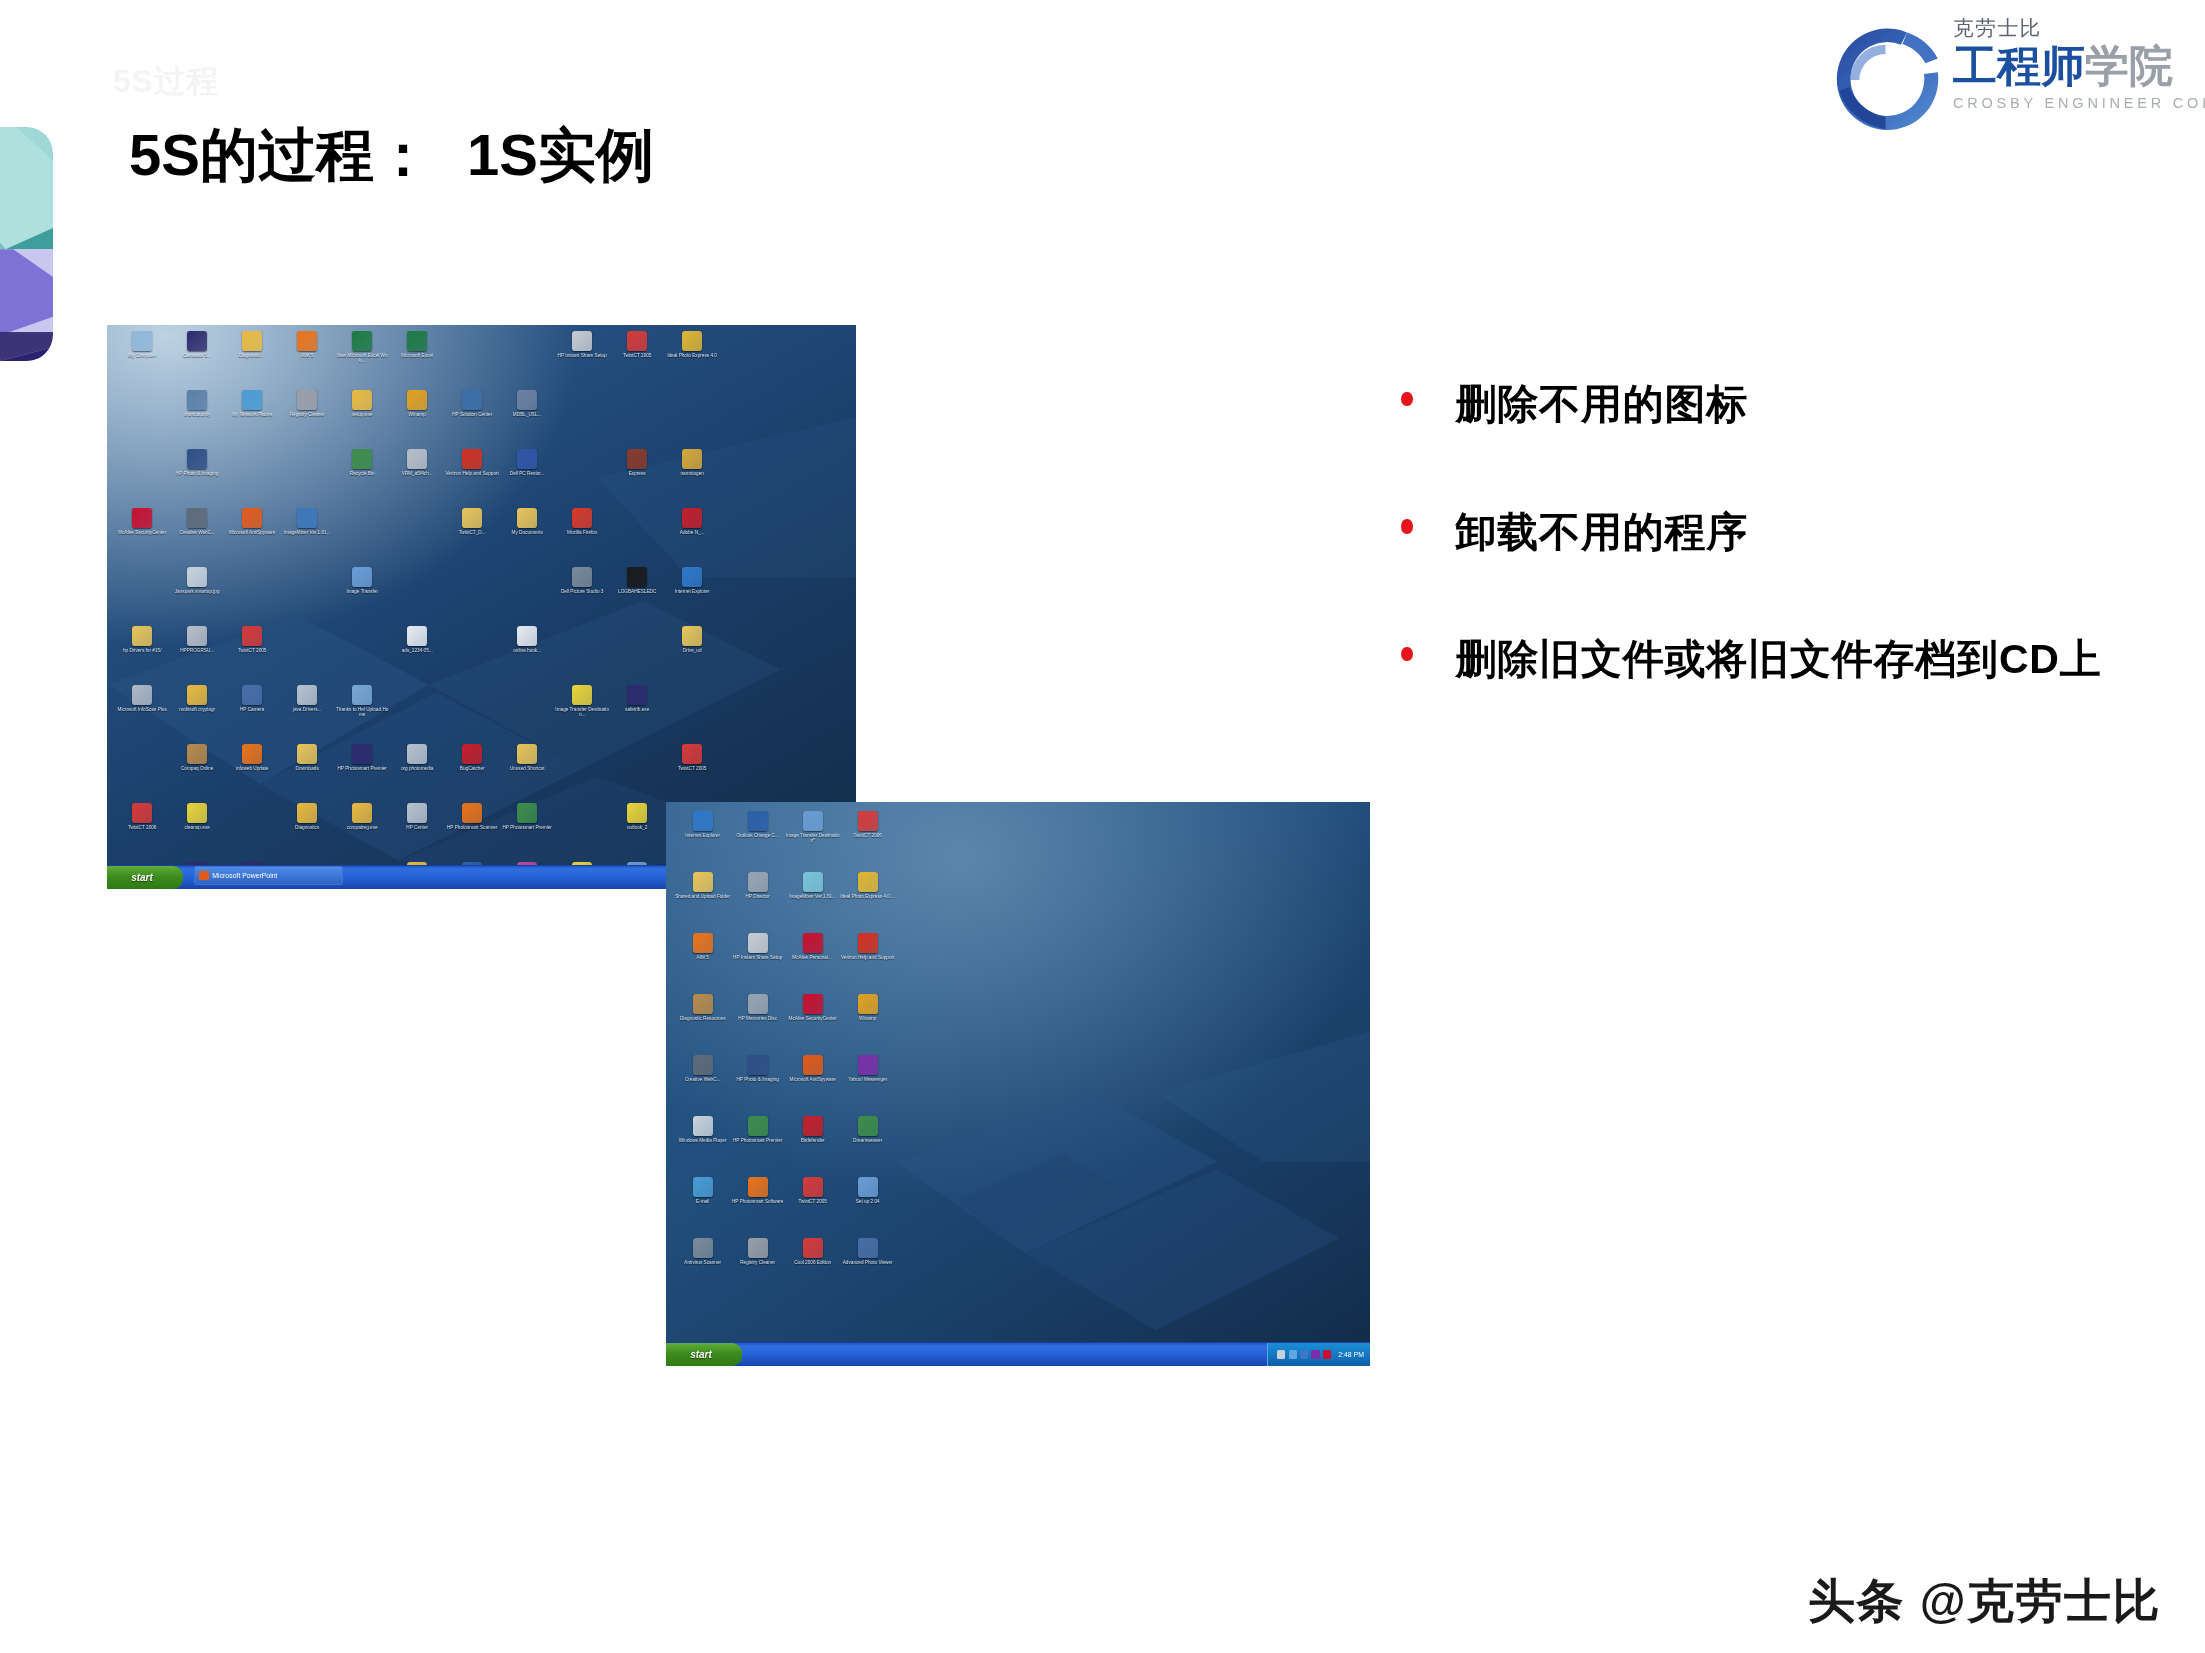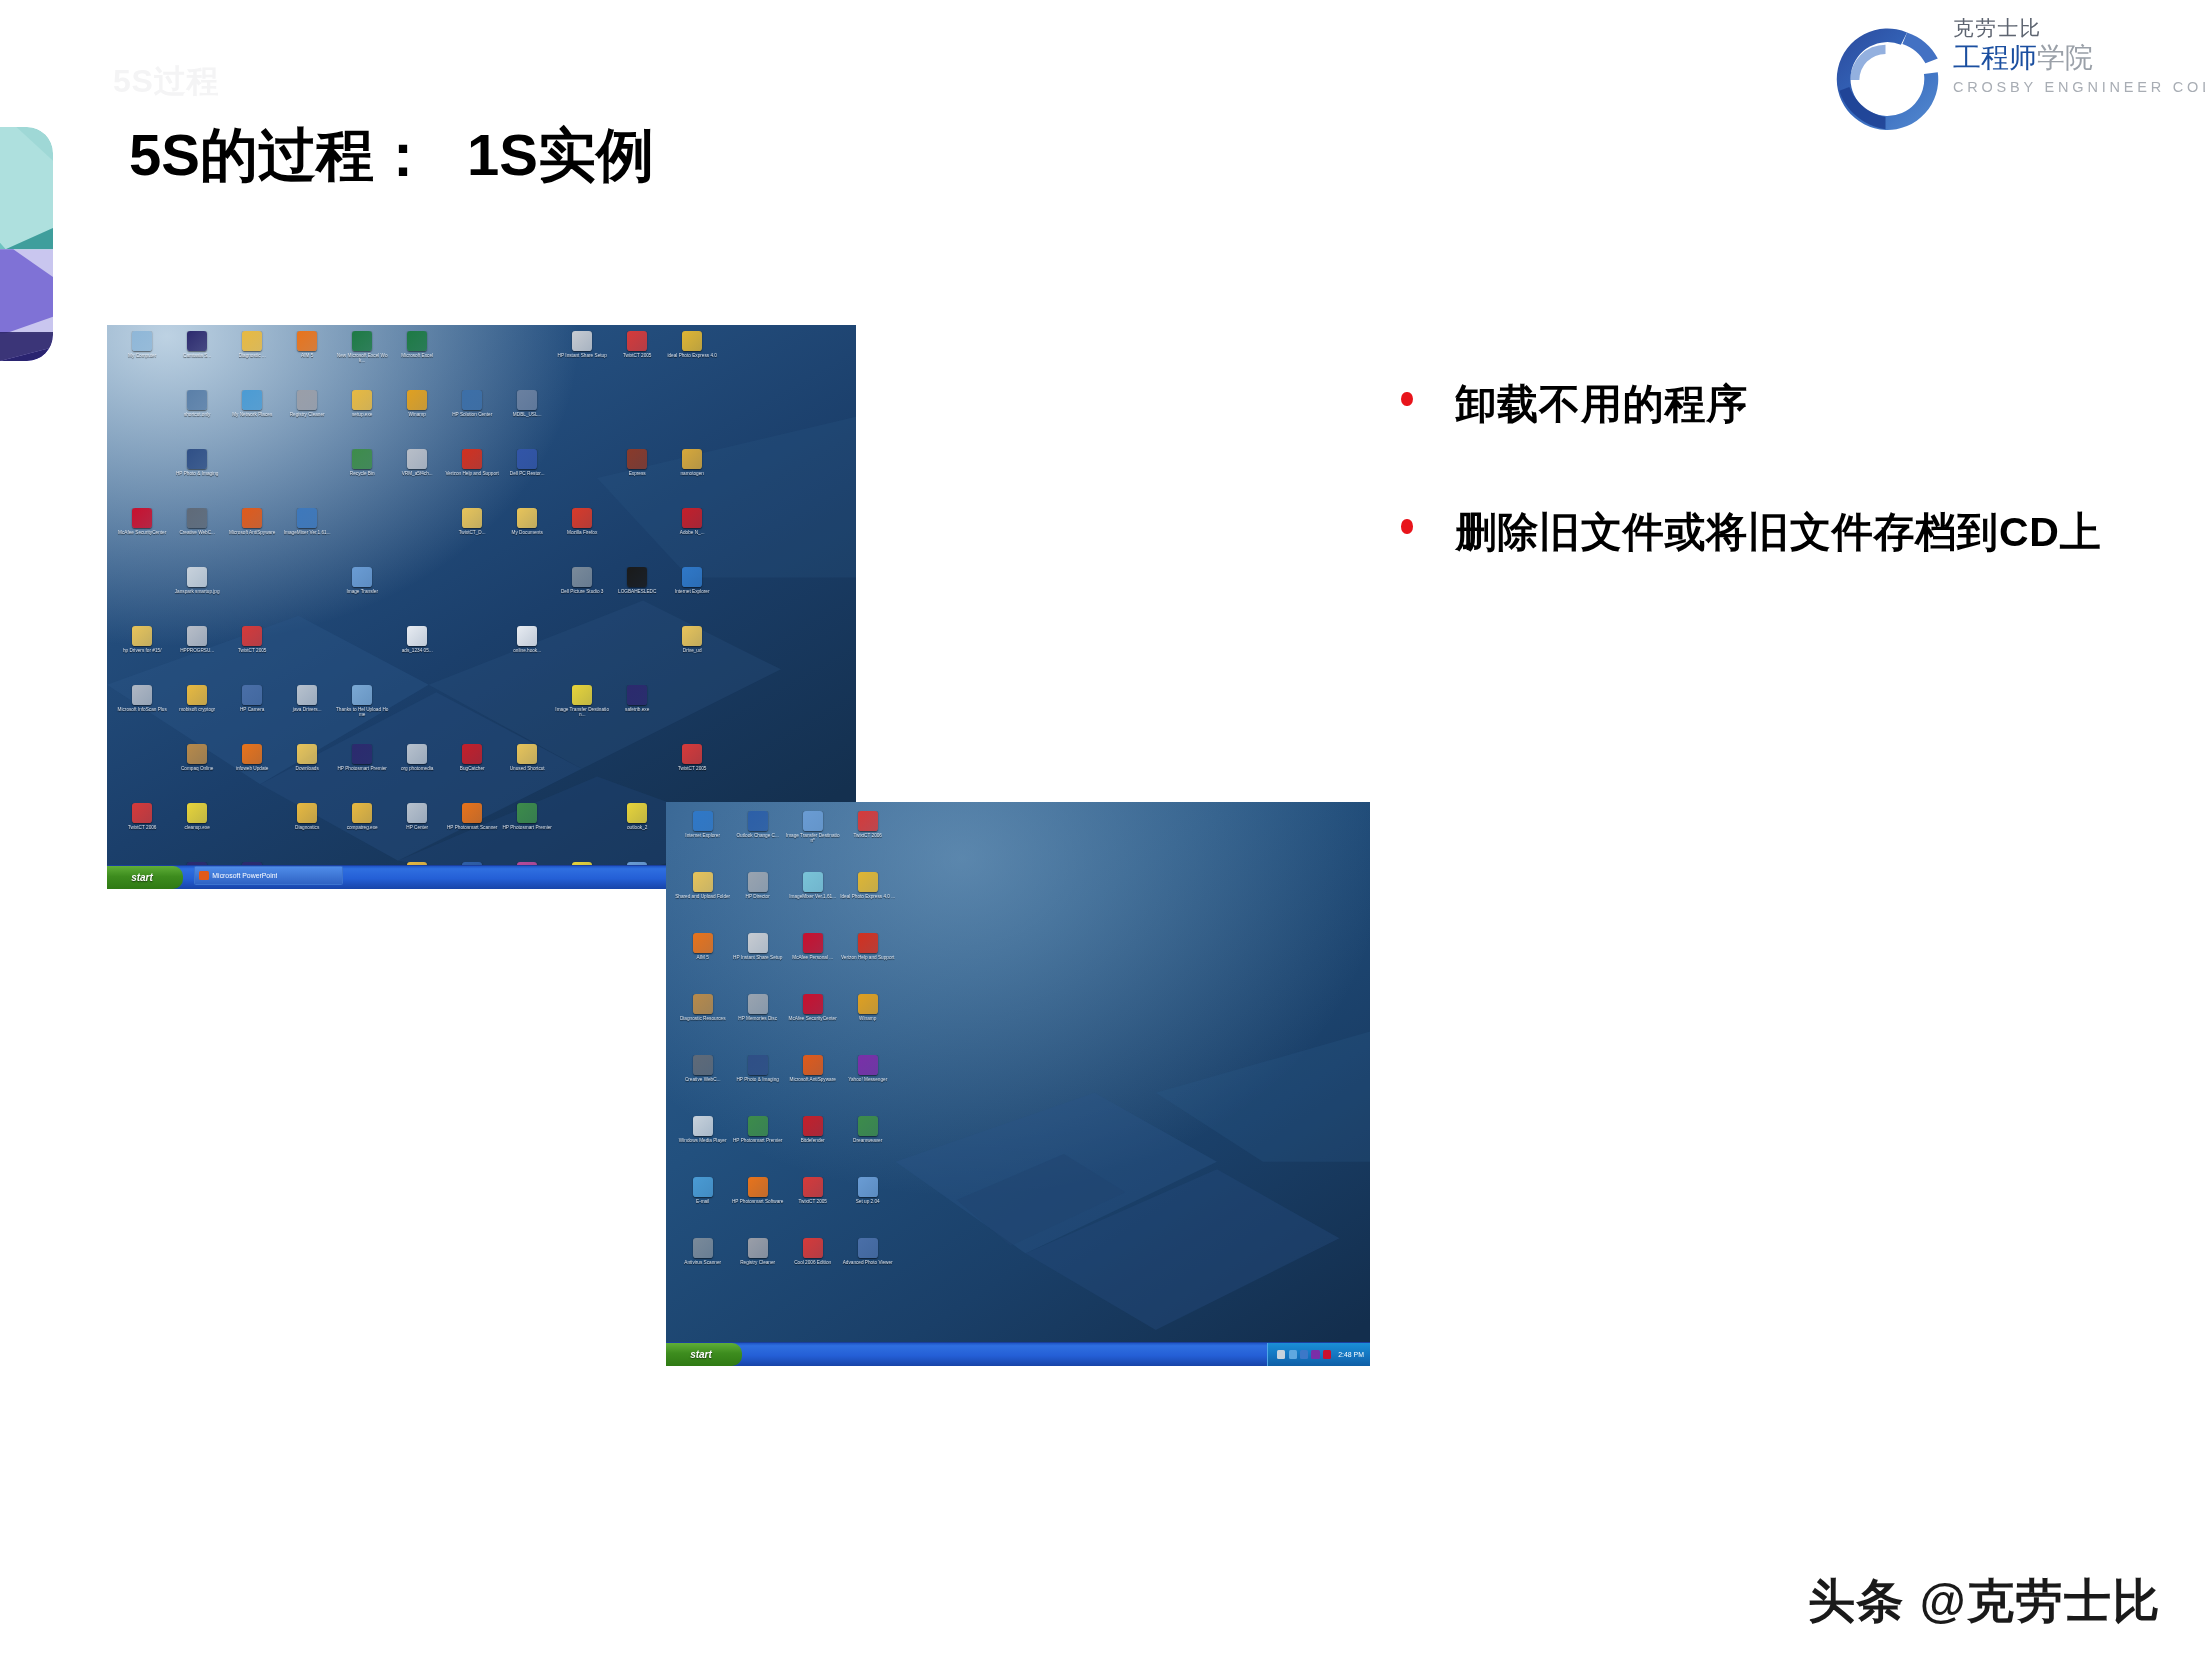--- a/index.html
+++ b/index.html
@@ -76,22 +76,22 @@
   }
   .logo-cn-small {
     font-size: 20.7px;
     color: #5d6470;
     letter-spacing: 1.5px;
     line-height: 1;
     margin-bottom: 5.4px;
     white-space: nowrap;
   }
   .logo-cn-big {
-    font-size: 28px;
-    font-weight: normal;
+    font-size: 44px;
+    font-weight: bold;
     line-height: 1;
     white-space: nowrap;
     letter-spacing: 0px;
   }
   .logo-cn-big .blue { color: #1b4fa0; }
   .logo-cn-big .gray { color: #9aa0a8; }
   .logo-en {
     font-size: 14.5px;
     color: #a8adb4;
     letter-spacing: 3.8px;
@@ -920,20 +920,24 @@
       <span class="ti2" style="background:#7a2fa8"></span>
       <span class="ti2" style="background:#c8102e"></span>
       <span class="clock">2:48 PM</span>
     </div>
   </div>
 </div>
 
 <div class="bullets">
   <div class="bullet-row">
     <span class="bullet-dot"></span>
+    <span class="bullet-text">删除不用的图标</span>
+  </div>
+  <div class="bullet-row">
+    <span class="bullet-dot"></span>
     <span class="bullet-text">卸载不用的程序</span>
   </div>
   <div class="bullet-row">
     <span class="bullet-dot"></span>
     <span class="bullet-text">删除旧文件或将旧文件存档到CD上</span>
   </div>
 </div>
 
 <div class="watermark-bottom">头条 @克劳士比</div>
 

